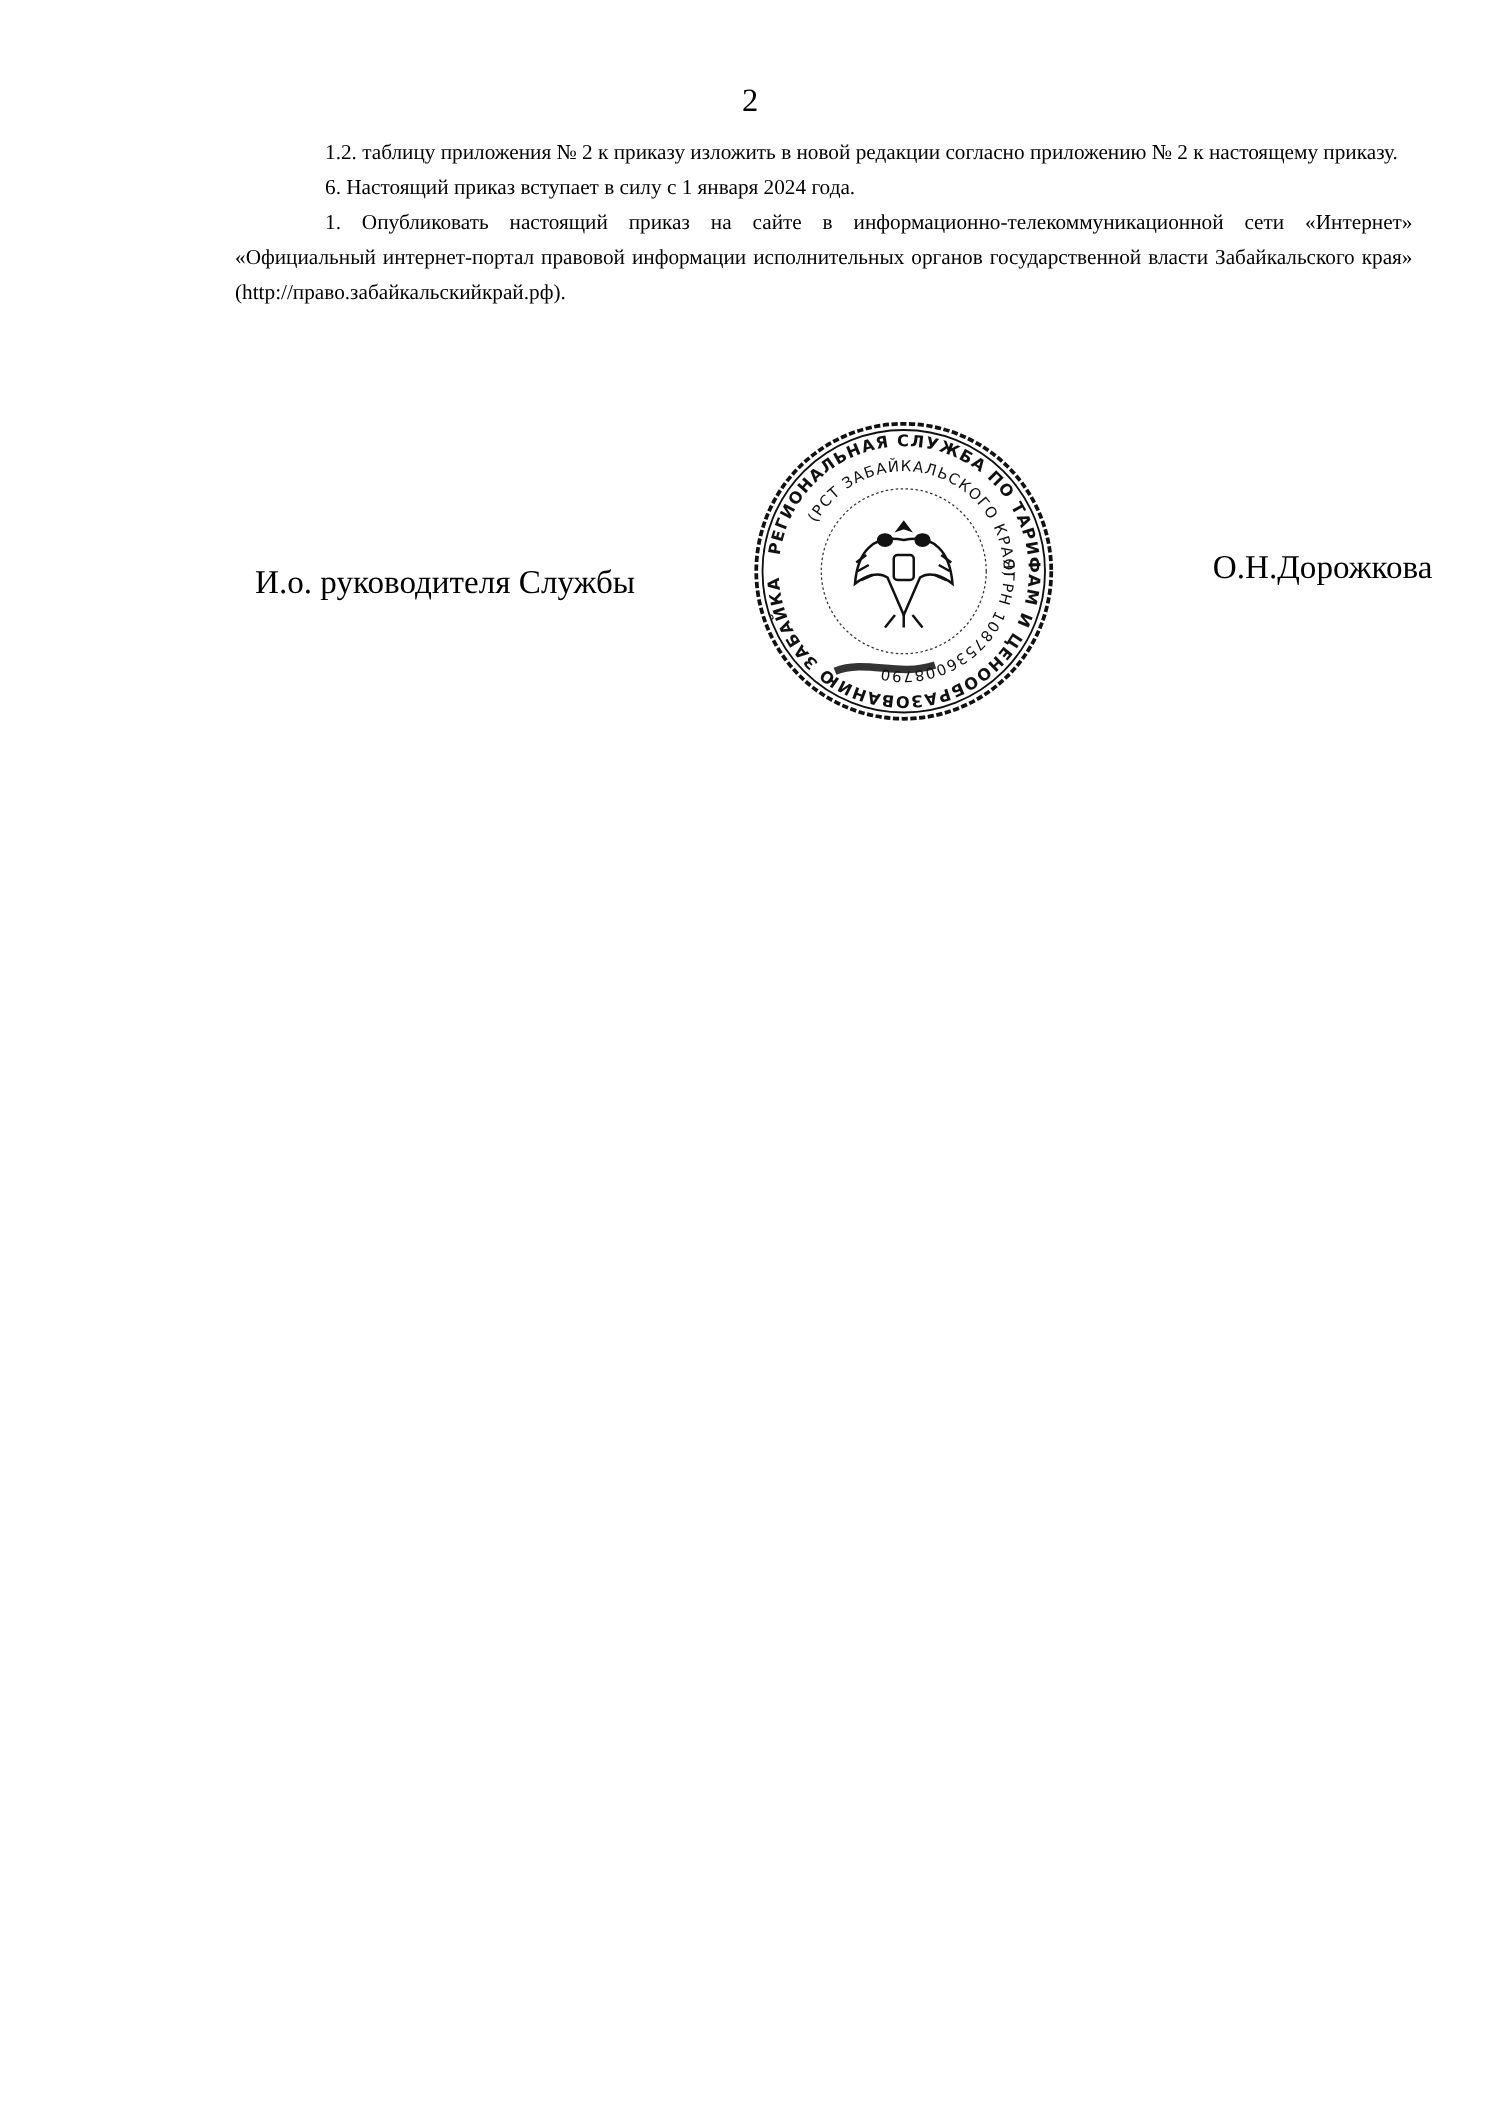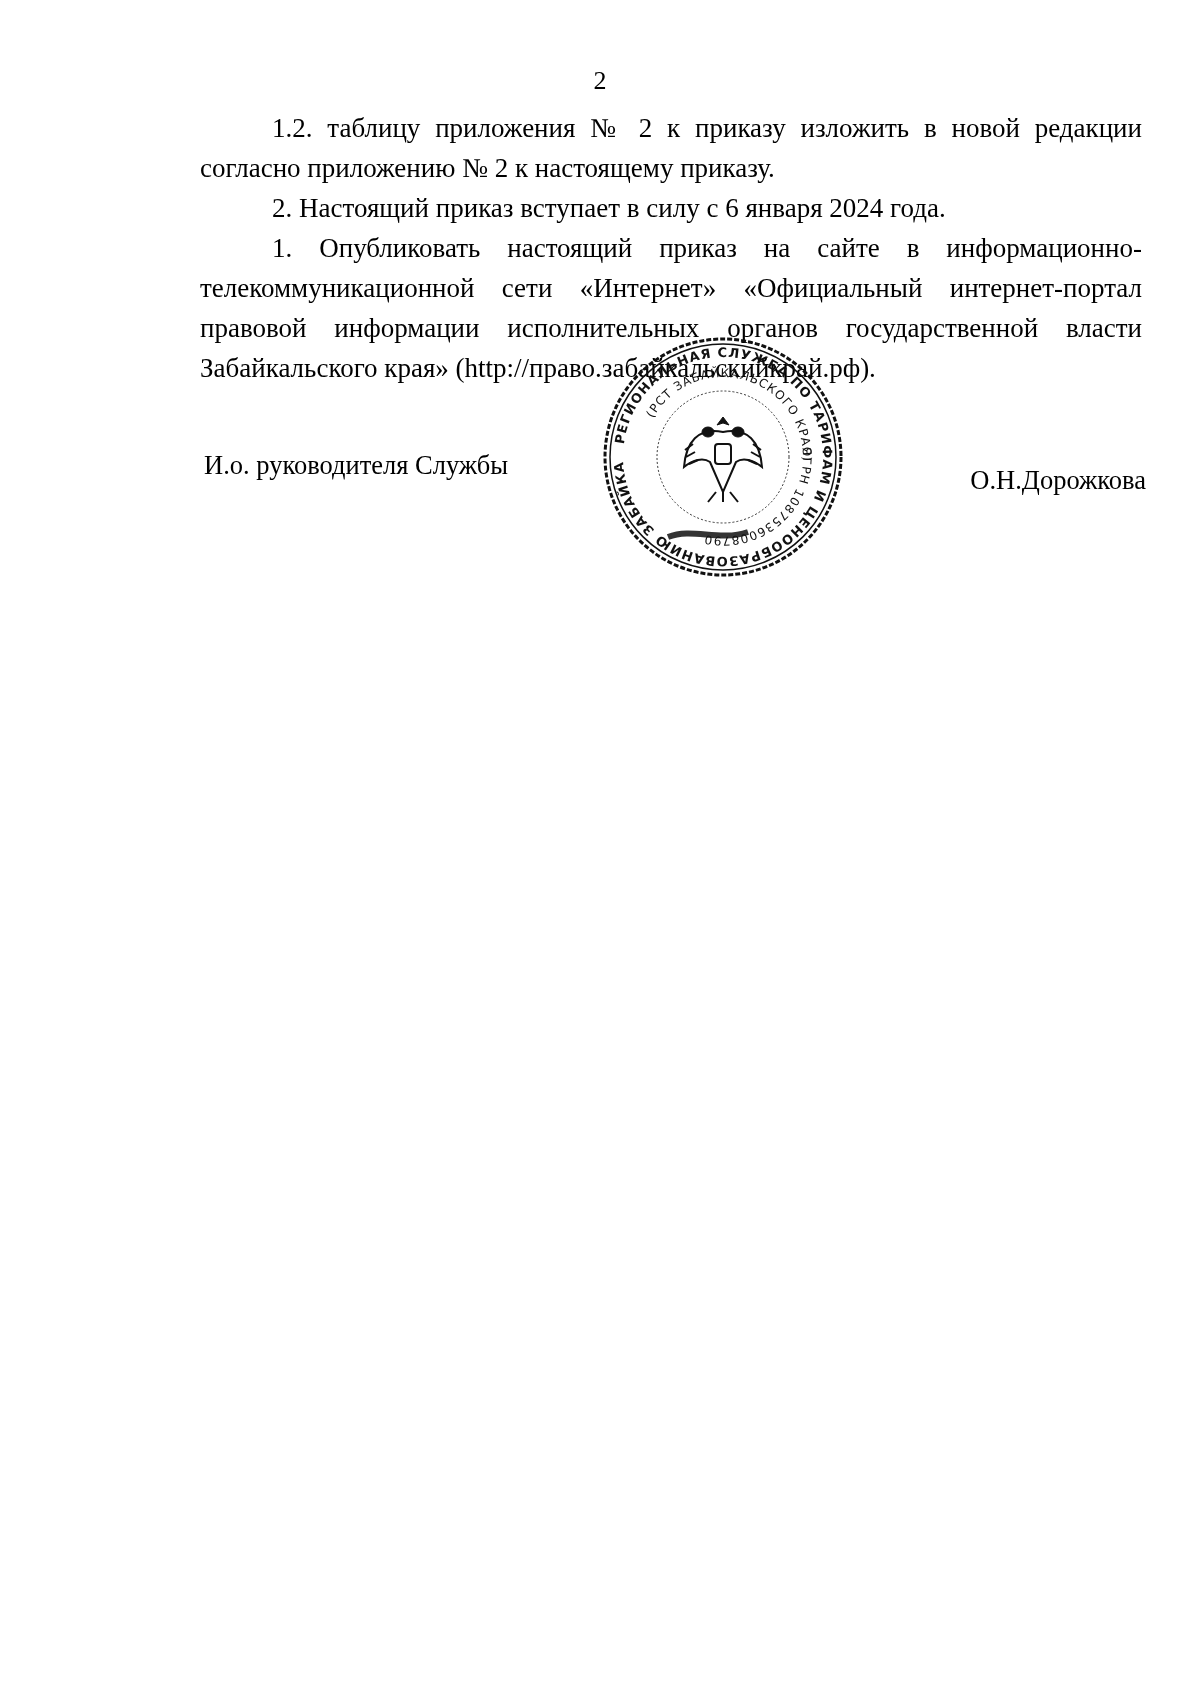--- a/index.html
+++ b/index.html
@@ -24,25 +24,25 @@
     .page-number {
       position: absolute;
       top: 66px;
       left: 0; right: 0;
       text-align: center;
       font-size: 26px;
       line-height: 30px;
     }
     .body-text {
       position: absolute;
-      left: 200px;
+      left: 188px;
       top: 108px;
       width: 942px;
-      font-size: 27px;
-      line-height: 40px;
+      font-size: 17px;
+      line-height: 28px;
     }
     .para {
       margin: 0;
       text-align: justify;
       text-indent: 72px;
     }
     .para.last-justify {
       text-align-last: left;
     }
     .signature-row {
@@ -55,40 +55,39 @@
     }
     .sig-title {
       position: absolute;
       left: 0;
       top: 12px;
     }
     .sig-name {
       position: absolute;
       right: 0;
       top: 0;
-      margin-top: 27px;
     }
     .stamp {
       position: absolute;
       left: 598px;
       top: 332px;
       width: 250px;
       height: 250px;
     }
   </style>
 </head>
 <body>
 
 <div class="page">
 
   <div class="page-number">2</div>
 
   <div class="body-text">
     <p class="para last-justify">1.2. таблицу приложения № 2 к приказу изложить в новой редакции согласно приложению № 2 к настоящему приказу.</p>
-    <p class="para last-justify">2.  Настоящий приказ вступает в силу с 6 января 2024 года.</p>
+    <p class="para last-justify">6.  Настоящий приказ вступает в силу с 1 января 2024 года.</p>
     <p class="para last-justify">1. Опубликовать настоящий приказ на сайте в информационно-телекоммуникационной сети «Интернет» «Официальный интернет-портал правовой информации исполнительных органов государственной власти Забайкальского края» (http://право.забайкальскийкрай.рф).</p>
   </div>
 
   <div class="signature-row">
     <span class="sig-title">И.о. руководителя Службы</span>
     <span class="sig-name">О.Н.Дорожкова</span>
   </div>
 
   <div class="stamp">
     <svg width="250" height="250" viewBox="0 0 250 250">

